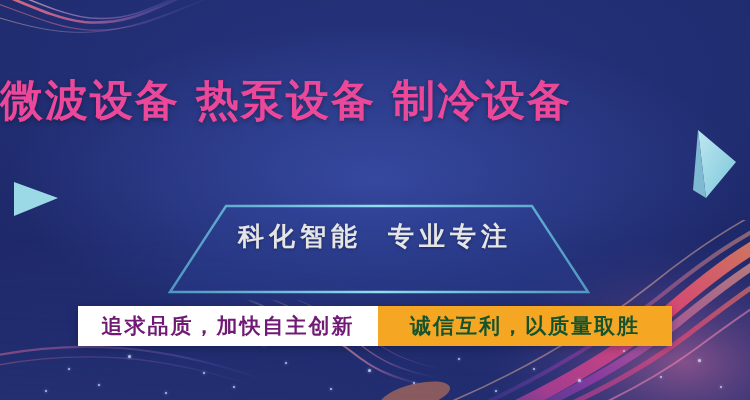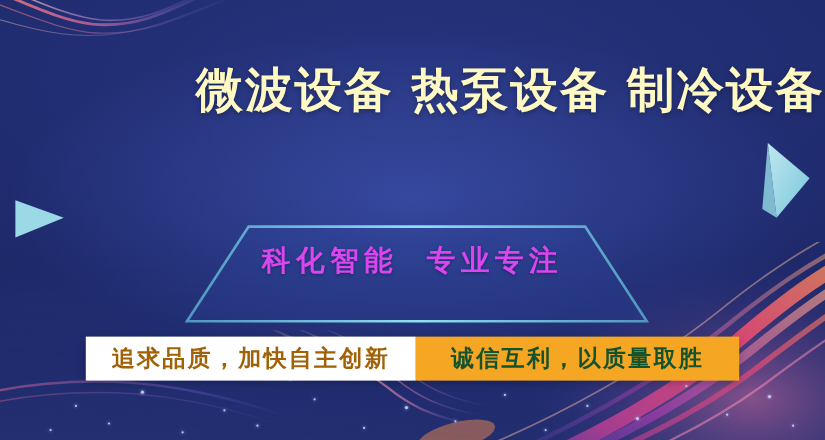--- a/index.html
+++ b/index.html
@@ -70,42 +70,42 @@
   
   .frame {
     position:absolute;
     left:168px; top:202px;
     width:422px; height:92px;
   }
   .frame svg { display:block; }
 
   
   .headline {
-    position:absolute; left:0; right:0; top:58px;
-    text-align:right;
-    color:#fef9c3;
+    position:absolute; left:0; right:0; top:76px;
+    text-align:left;
+    color:#ec4899;
     font-weight:bold;
     letter-spacing:2px;
     line-height:1.0;
     text-shadow:0 2px 5px rgba(0,0,0,.30);
     font-family:"Liberation Sans","DejaVu Sans",sans-serif;
   }
   .headline .line {
     font-size:43px;
     white-space:nowrap;
     padding:3px 0;
   }
   .headline .line + .line { margin-top:7px; }
   .headline .gap { display:inline-block; width:16px; }
 
   
   .slogan {
     position:absolute; left:0; right:0; top:219px;
     text-align:center;
-    color:#d946ef;
+    color:#e5e5e5;
     font-size:26px;
     font-weight:bold;
     letter-spacing:5px;
     white-space:nowrap;
     text-shadow:0 1px 3px rgba(0,0,0,.35);
   }
   .slogan .gap { display:inline-block; width:26px; }
 
   .subline {
     position:absolute; left:0; right:0; top:264px;
@@ -124,21 +124,21 @@
     left:78px; top:306px;
     width:594px; height:40px;
     display:flex;
     box-shadow:0 2px 8px rgba(0,0,0,.25);
   }
   .ribbon .cell {
     display:flex; align-items:center; justify-content:center;
     font-size:21px; font-weight:bold; letter-spacing:2px;
     white-space:nowrap;
   }
-  .ribbon .cell.white { flex:0 0 50.5%; background:#ffffff; color:#a16207; }
+  .ribbon .cell.white { flex:0 0 50.5%; background:#ffffff; color:#701a75; }
   .ribbon .cell.orange { flex:1 1 auto; background:#f5a623; color:#14532d; }
 </style>
 </head>
 <body>
 
 <div class="banner">
 
   <div class="bg-base"></div>
   <div class="bg-vignette"></div>
   <div class="bg-diag"></div>

